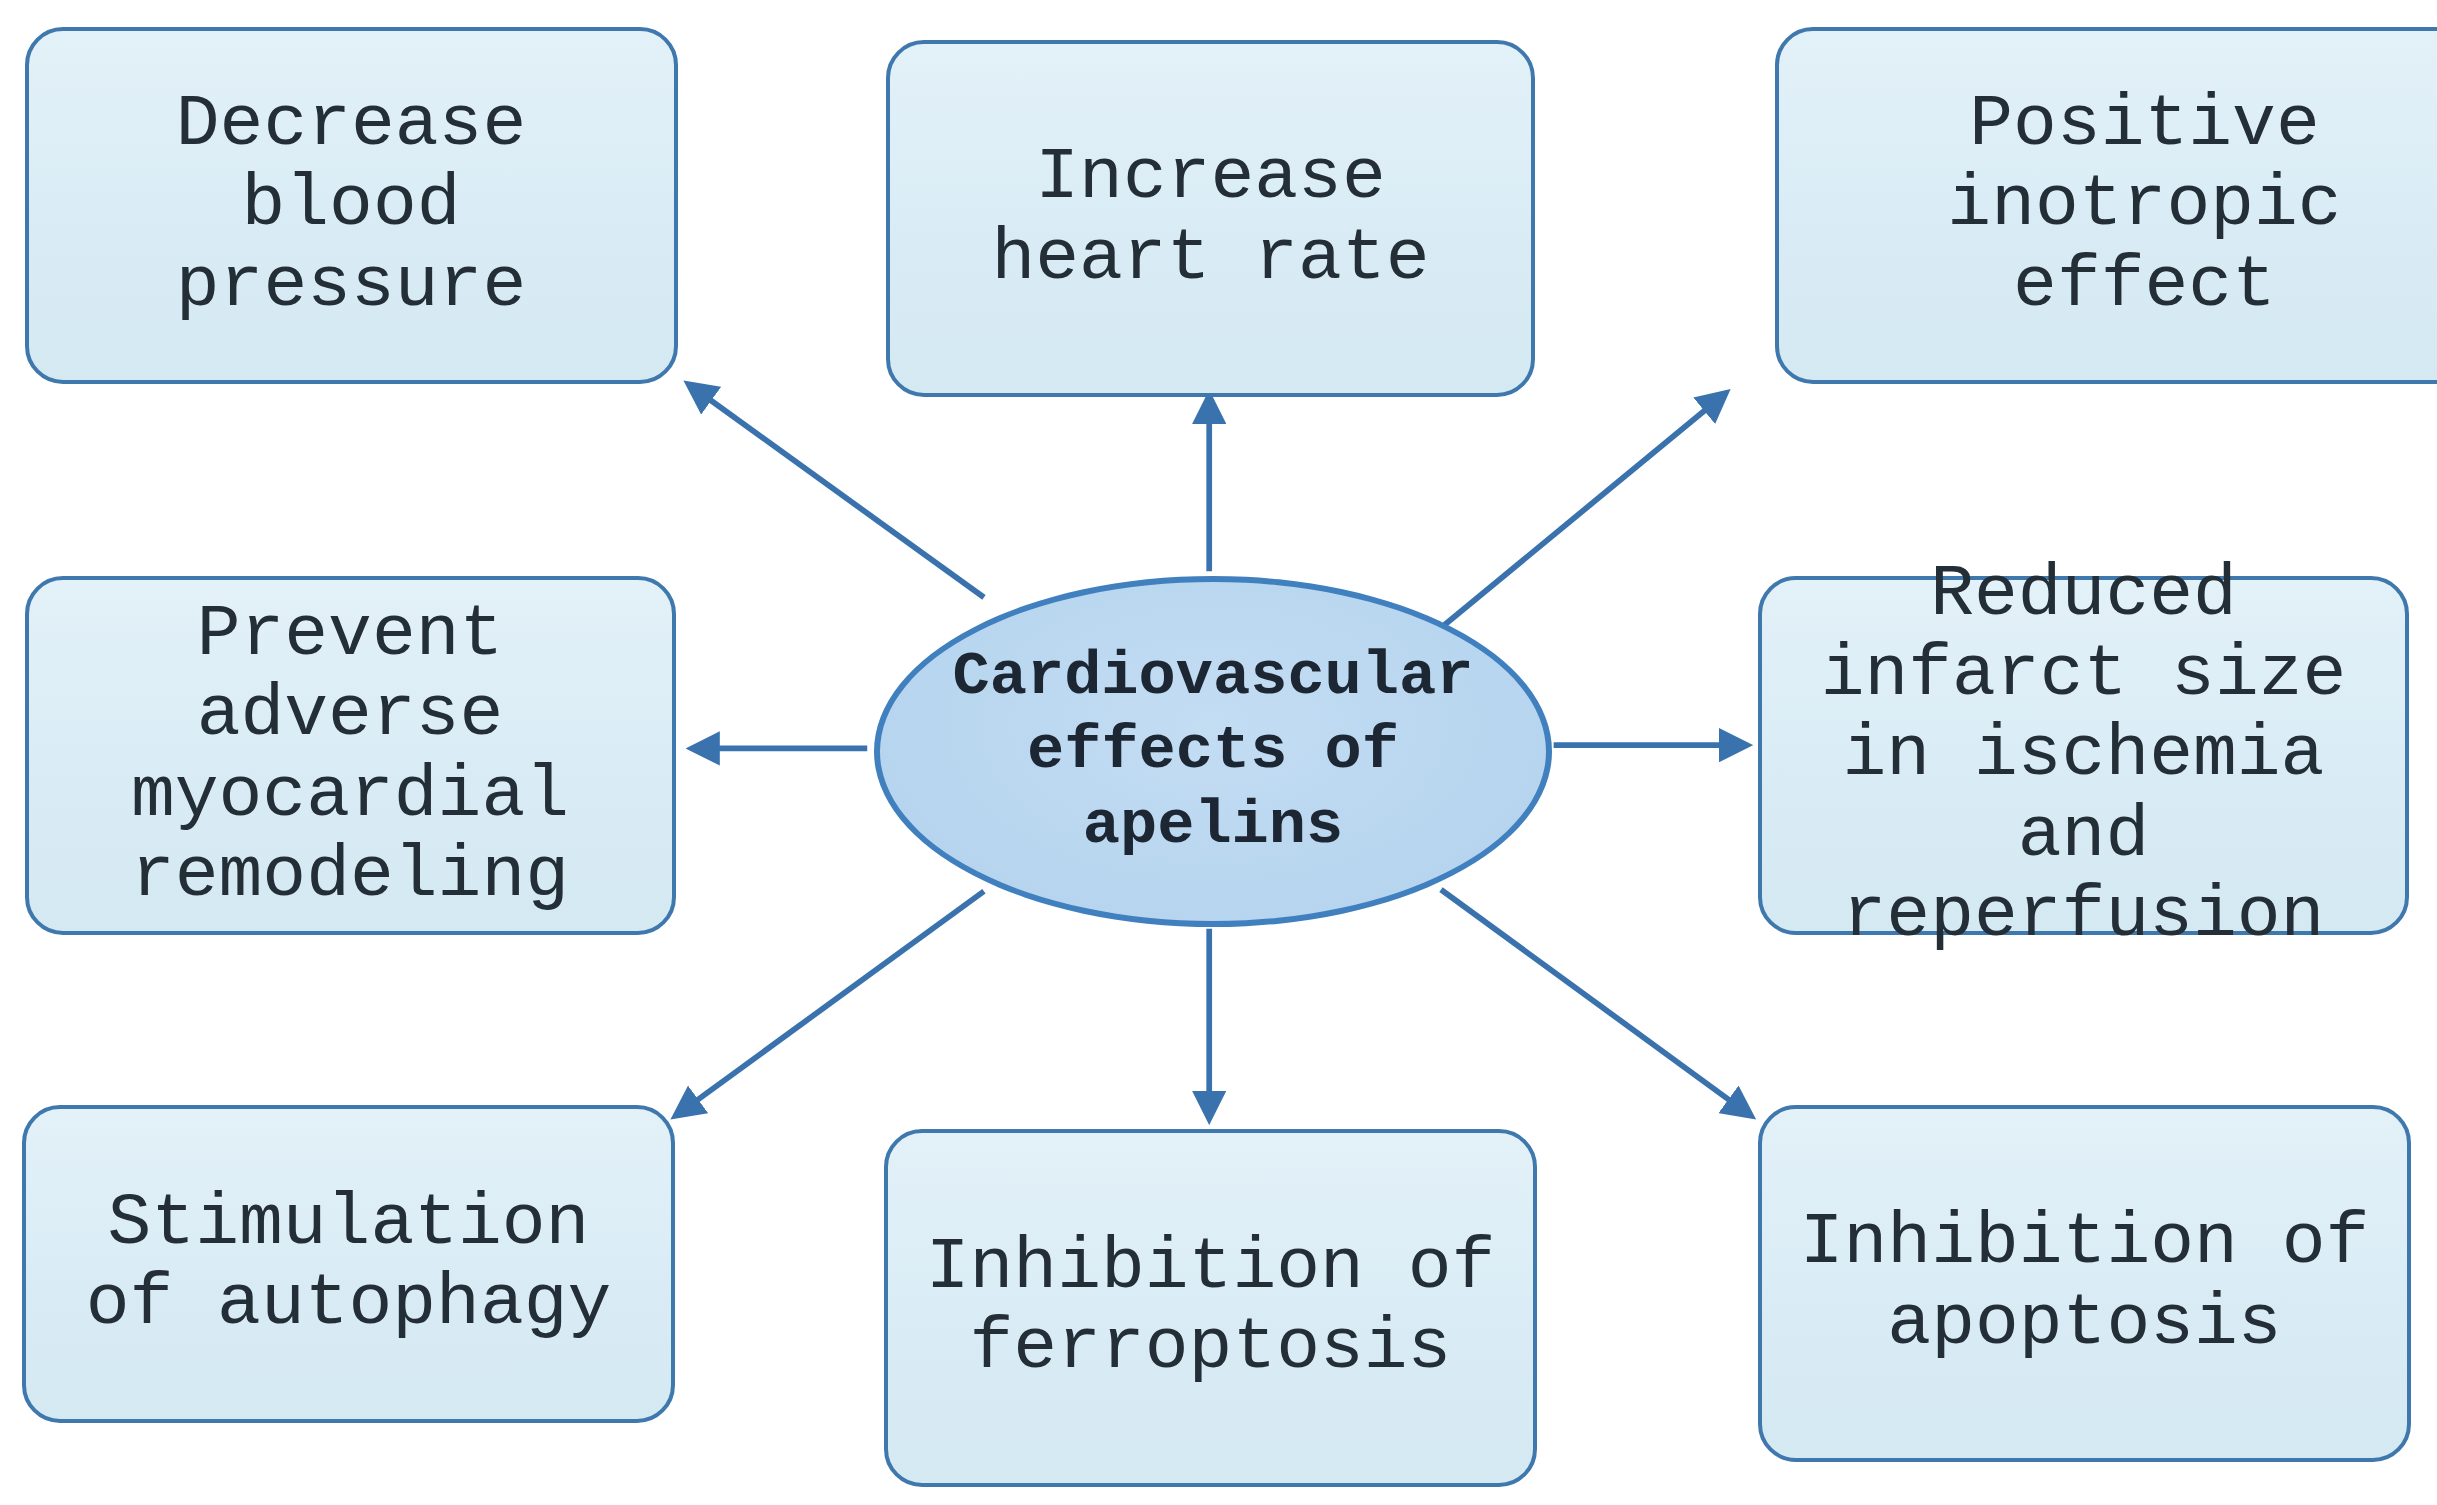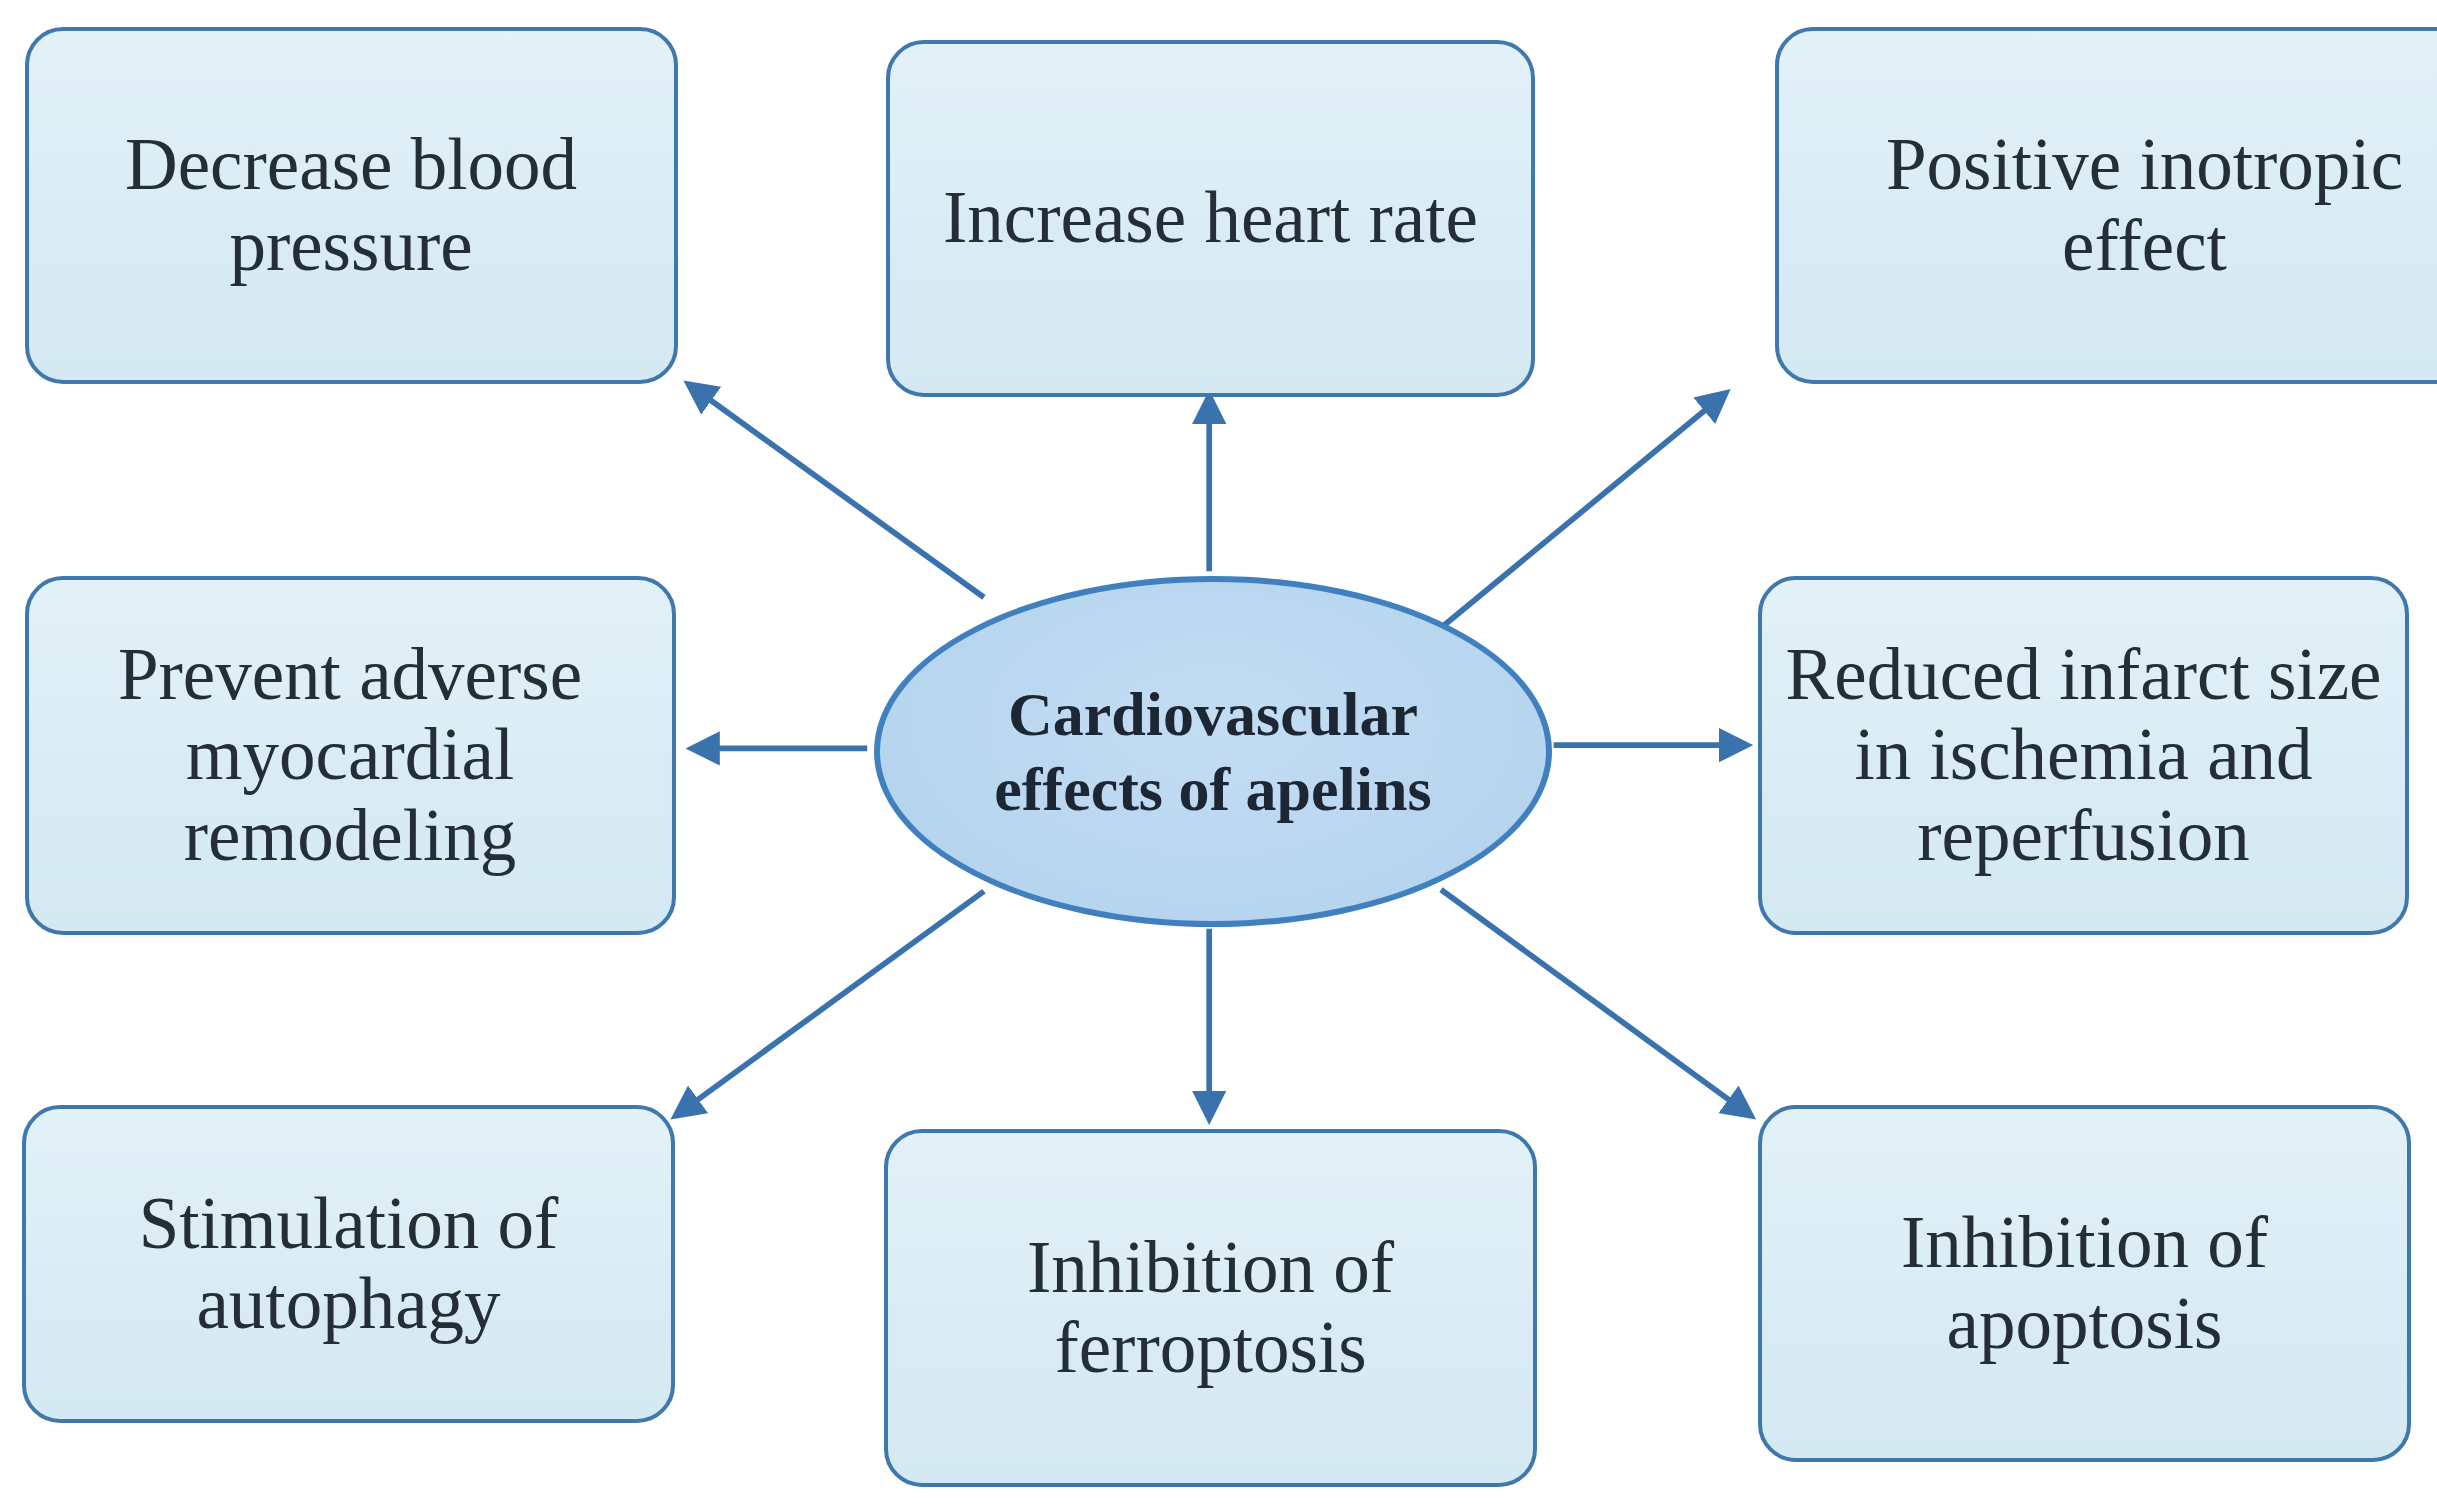--- a/index.html
+++ b/index.html
@@ -11,21 +11,21 @@
     --arrow:#3a72ad;
     --node-text:#232e37;
     --center-text:#1c2733;
     --bg:#ffffff;
   }
   html,body{margin:0;padding:0;background:var(--bg);}
   .canvas{
     position:relative;
     width:2438px;height:1505px;
     background:var(--bg);
-    font-family:Liberation Serif, serif;
+    font-family:Liberation Mono, monospace;
     overflow:hidden;
   }
   .node{
     position:absolute;
     box-sizing:border-box;
     background:linear-gradient(180deg,var(--box-fill-2) 0%,var(--box-fill) 55%,#d5e9f2 100%);
     border:4.9px solid var(--box-border);
     border-radius:38px;
     display:flex;align-items:center;justify-content:center;
     text-align:center;

